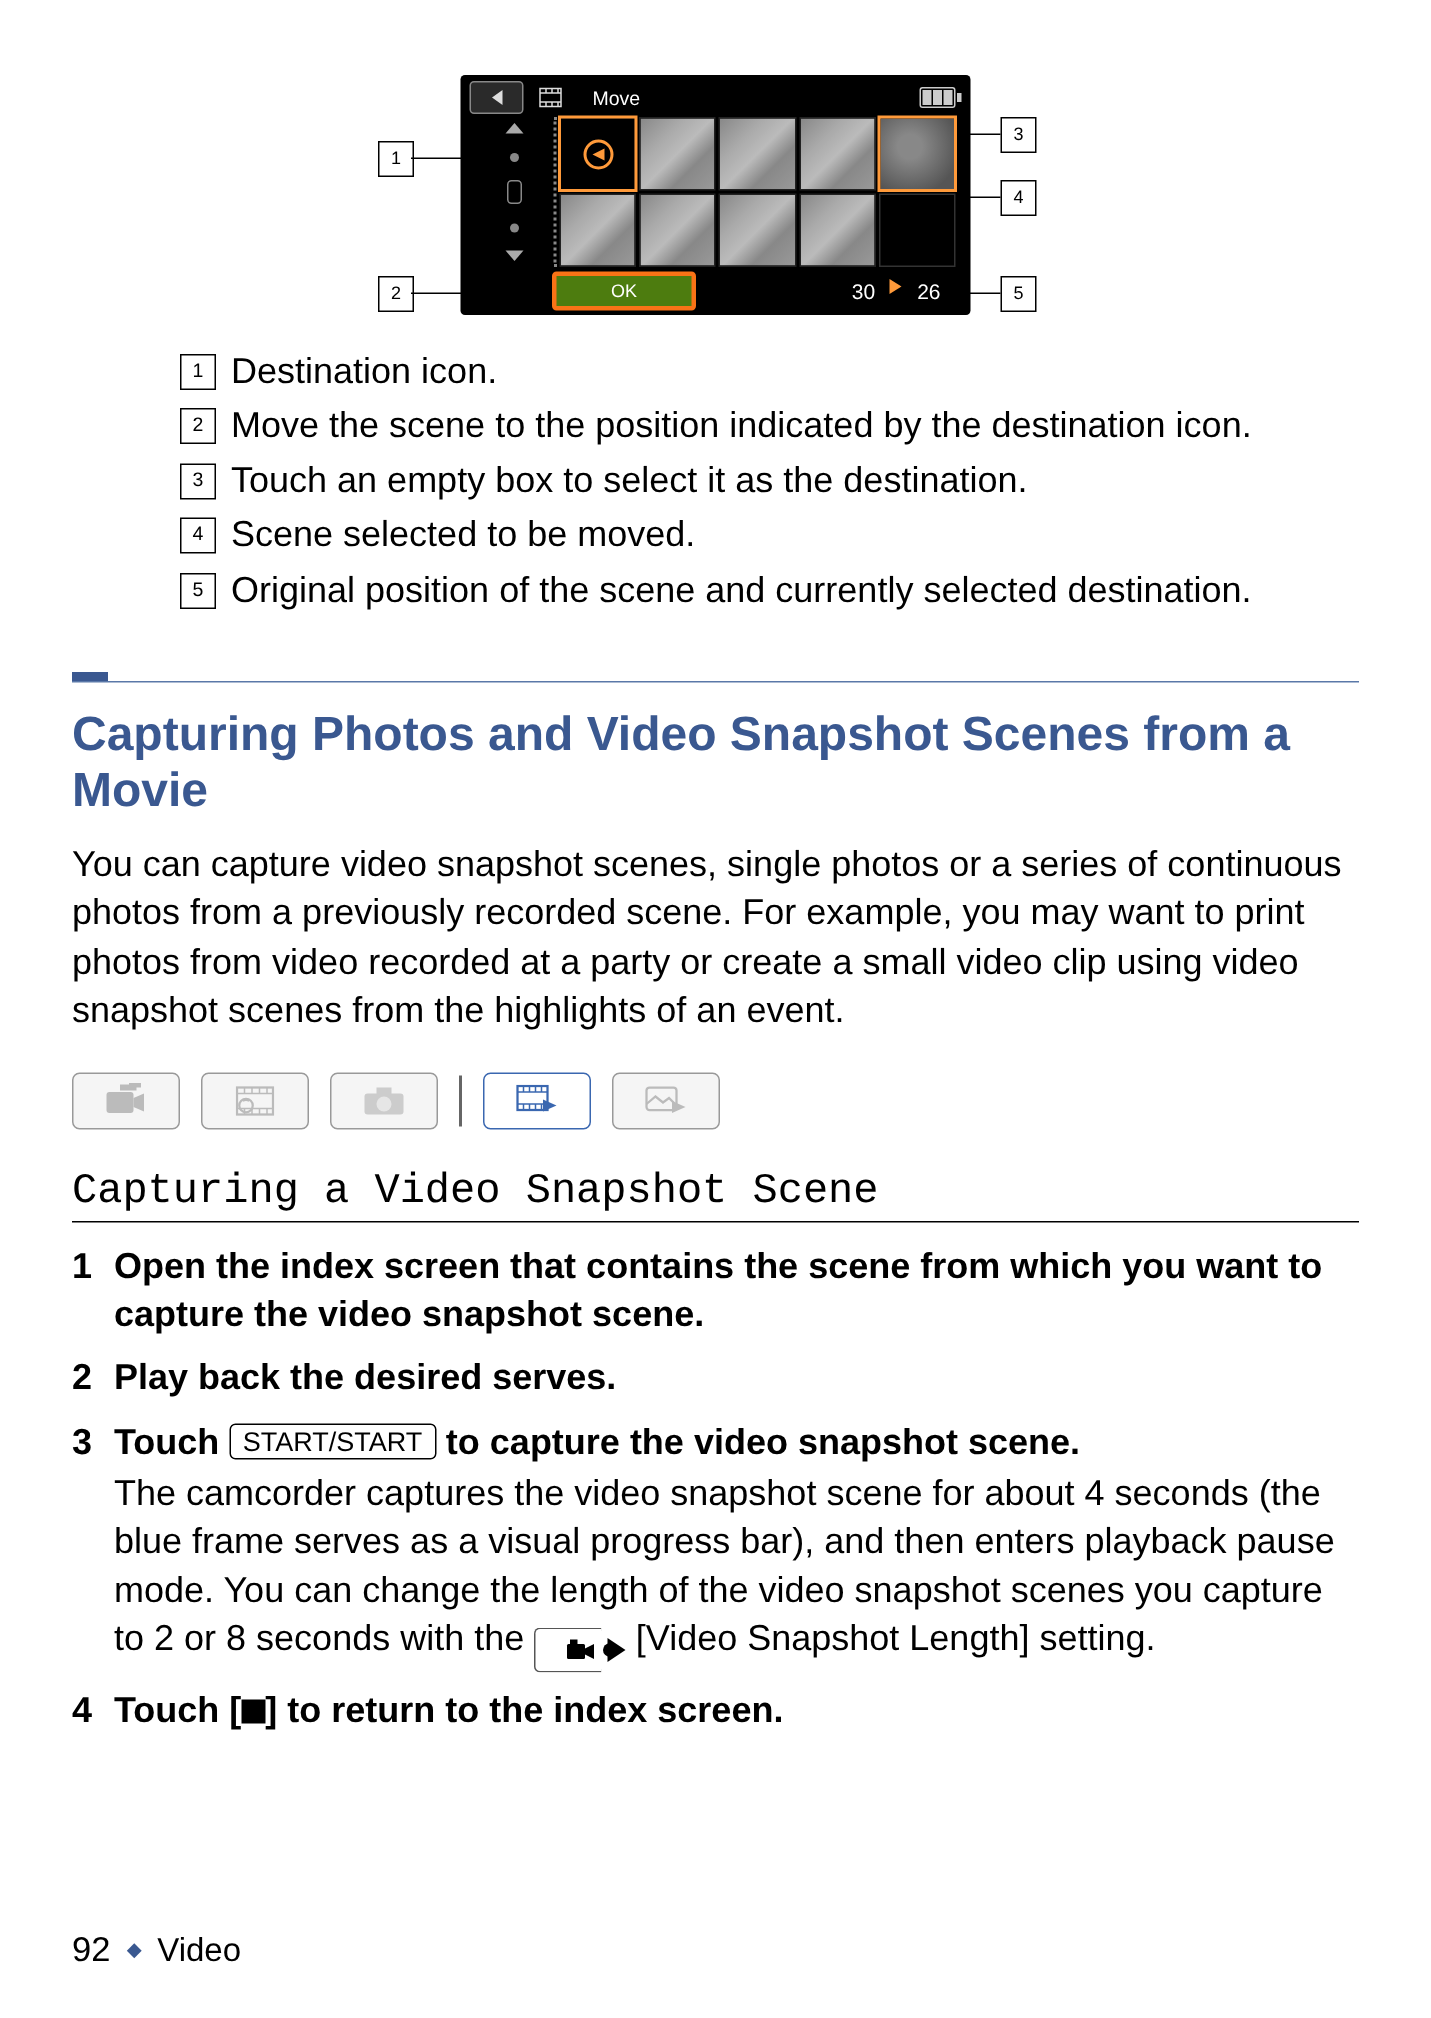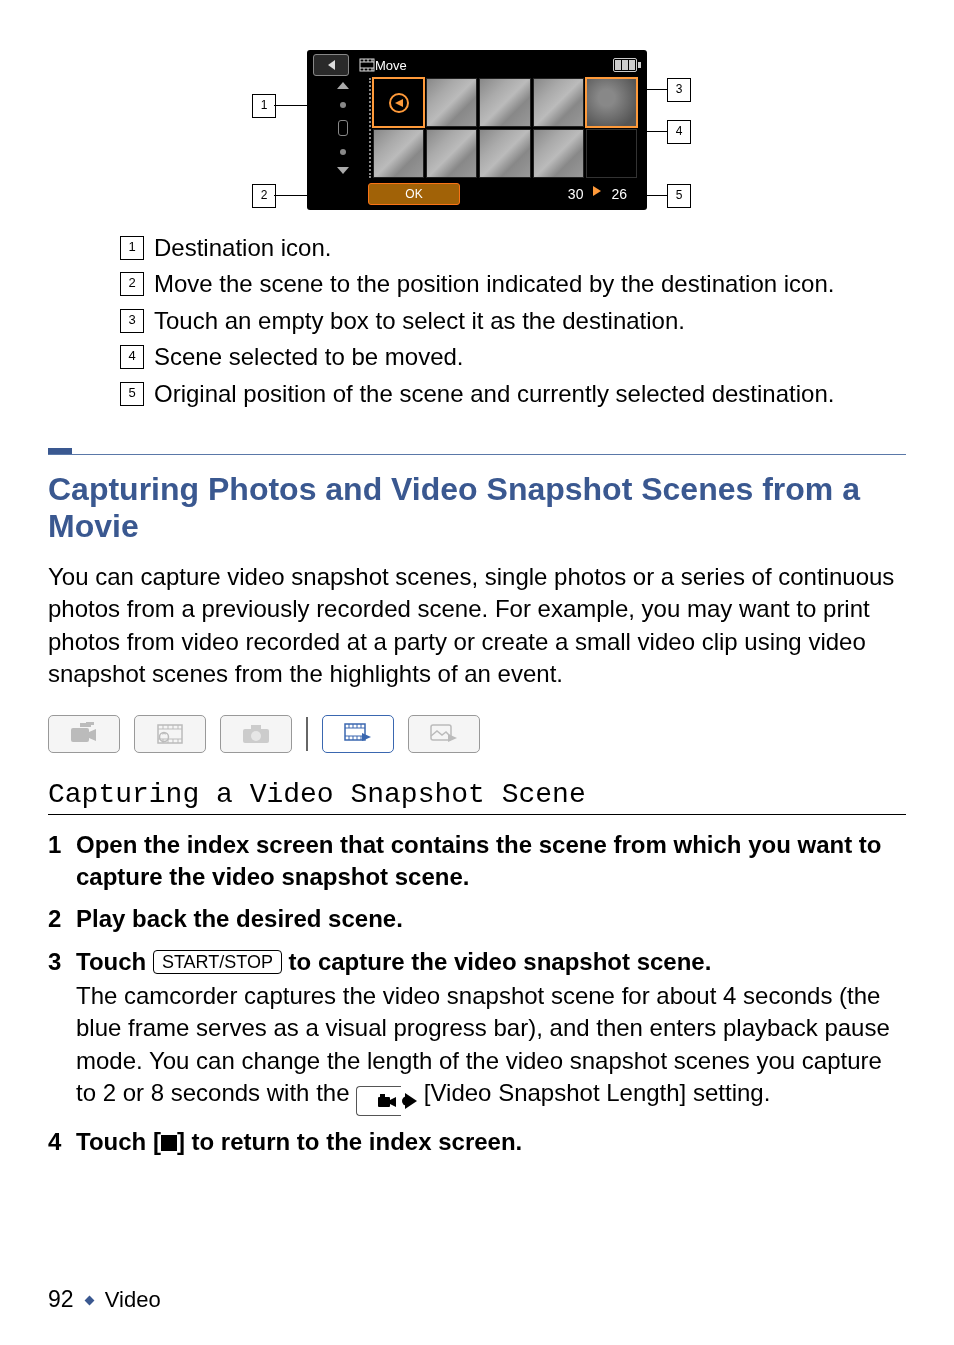--- a/index.html
+++ b/index.html
@@ -77,21 +77,21 @@
     justify-content: center;
     margin-right: 8px;
   }
   .back-arrow {
     width: 0; height: 0;
     border-right: 7px solid #ddd;
     border-top: 5px solid transparent;
     border-bottom: 5px solid transparent;
   }
   .header-svg { margin-left: 2px; }
-  .header-title { margin-left: 0; }
+  .header-title { margin-left: 20px; }
   .battery { margin-left: auto; width: 28px; height: 14px; position: relative; }
   .battery-body {
     width: 24px; height: 14px; border: 1px solid #ccc; border-radius: 2px;
     position: absolute; left: 0; top: 0;
     display: flex; gap: 1px; padding: 1px; box-sizing: border-box;
   }
   .battery-cell { flex: 1; background: #ccc; }
   .battery-tip {
     position: absolute; right: 0; top: 4px; width: 3px; height: 6px; background: #ccc;
   }
@@ -157,23 +157,23 @@
     height: 24px;
     display: flex;
     align-items: center;
     color: #fff;
     font-size: 14px;
     padding: 0 6px;
   }
   .ok-btn {
     width: 90px;
     height: 20px;
-    border: 1px solid #f97316;
+    border: 3px solid #f97316;
     border-radius: 3px;
-    background: #a16207;
+    background: #4d7c0f;
     display: flex;
     align-items: center;
     justify-content: center;
     font-size: 12px;
     margin-left: 55px;
   }
   .footer-pos {
     margin-left: auto;
     margin-right: 14px;
     display: flex;
@@ -530,30 +530,30 @@
     <div class="step">
       <div class="step-num">1</div>
       <div class="step-body">
         <div class="step-head">Open the index screen that contains the scene from which you want to capture the video snapshot scene.</div>
       </div>
     </div>
 
     <div class="step">
       <div class="step-num">2</div>
       <div class="step-body">
-        <div class="step-head">Play back the desired scene.</div>
+        <div class="step-head">Play back the desired serves.</div>
       </div>
     </div>
 
     <div class="step">
       <div class="step-num">3</div>
       <div class="step-body">
         <div class="step-head">
           <span>Touch </span>
-          <span class="keycap">START/STOP</span>
+          <span class="keycap">START/START</span>
           <span> to capture the video snapshot scene.</span>
         </div>
         <div class="step-desc">
           <span>The camcorder captures the video snapshot scene for about 4 seconds (the blue frame serves as a visual progress bar), and then enters playback pause mode. You can change the length of the video snapshot scenes you capture to 2 or 8 seconds with the </span>
           <span class="inline-chiprow">
             <span class="inline-chip-half">
               <svg width="20" height="16" viewBox="0 0 20 16">
                 <rect x="1" y="4" width="12" height="10" rx="1" fill="#000"></rect>
                 <polygon points="13,7 19,4 19,14 13,11" fill="#000"></polygon>
                 <rect x="3" y="1" width="5" height="3" fill="#000"></rect>

